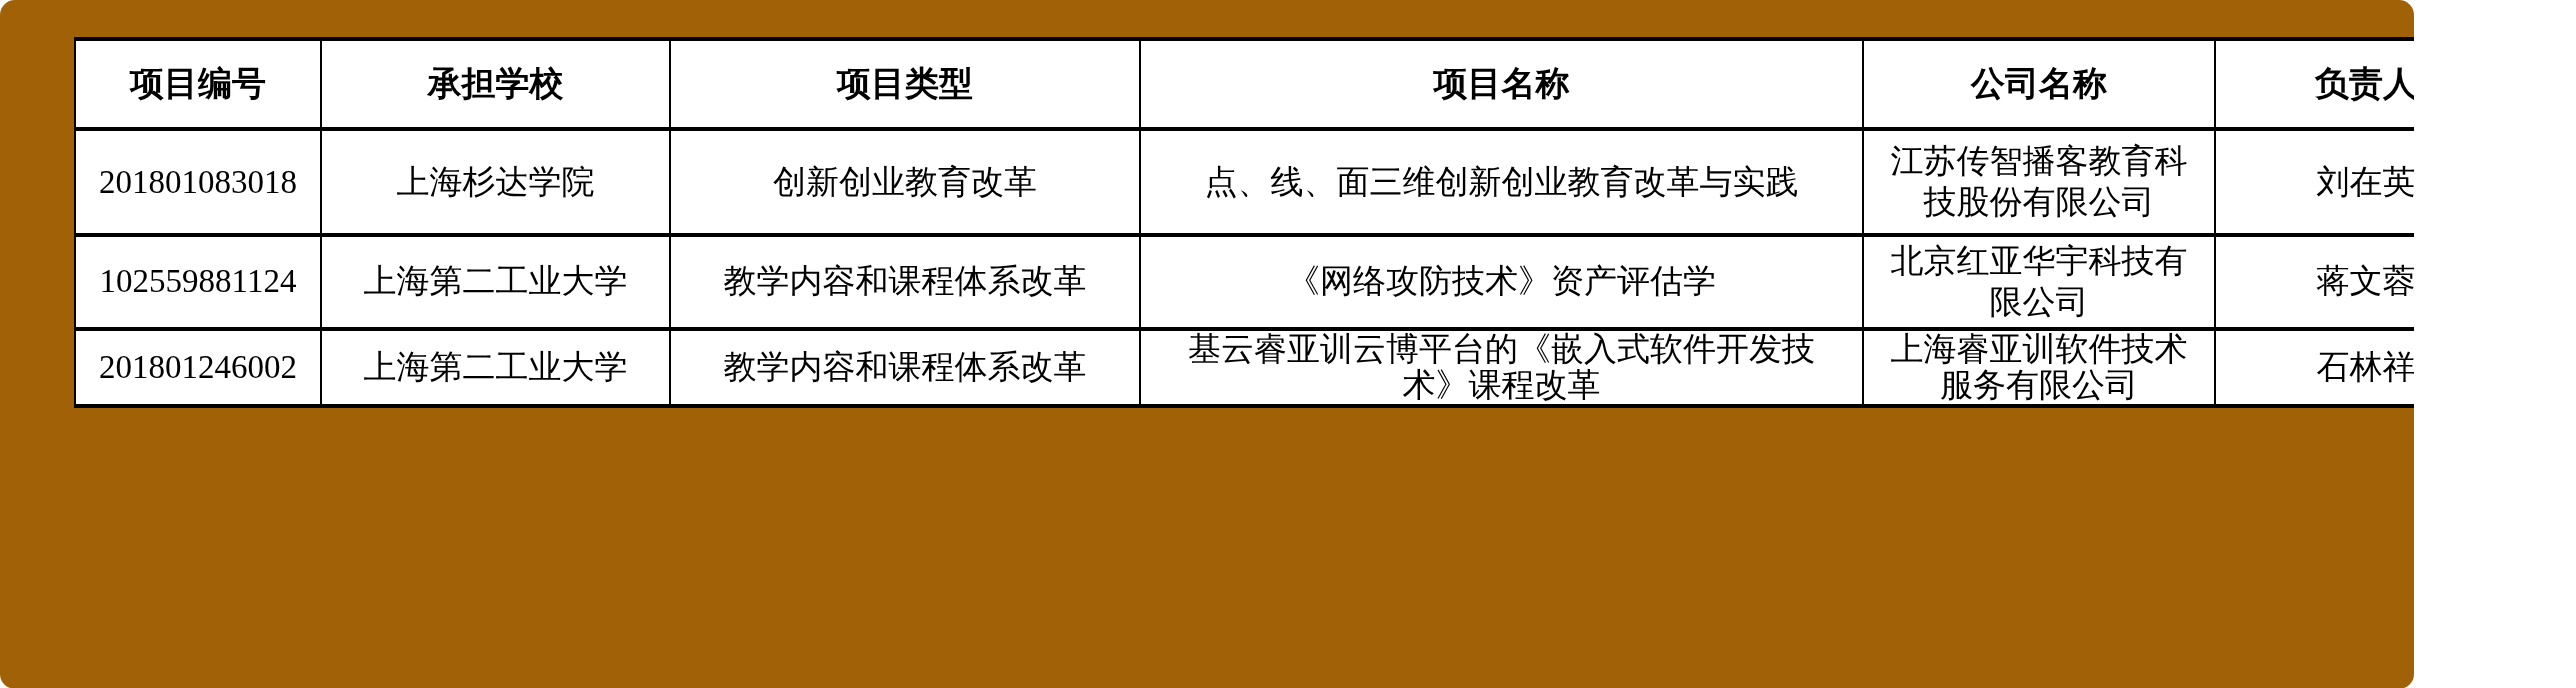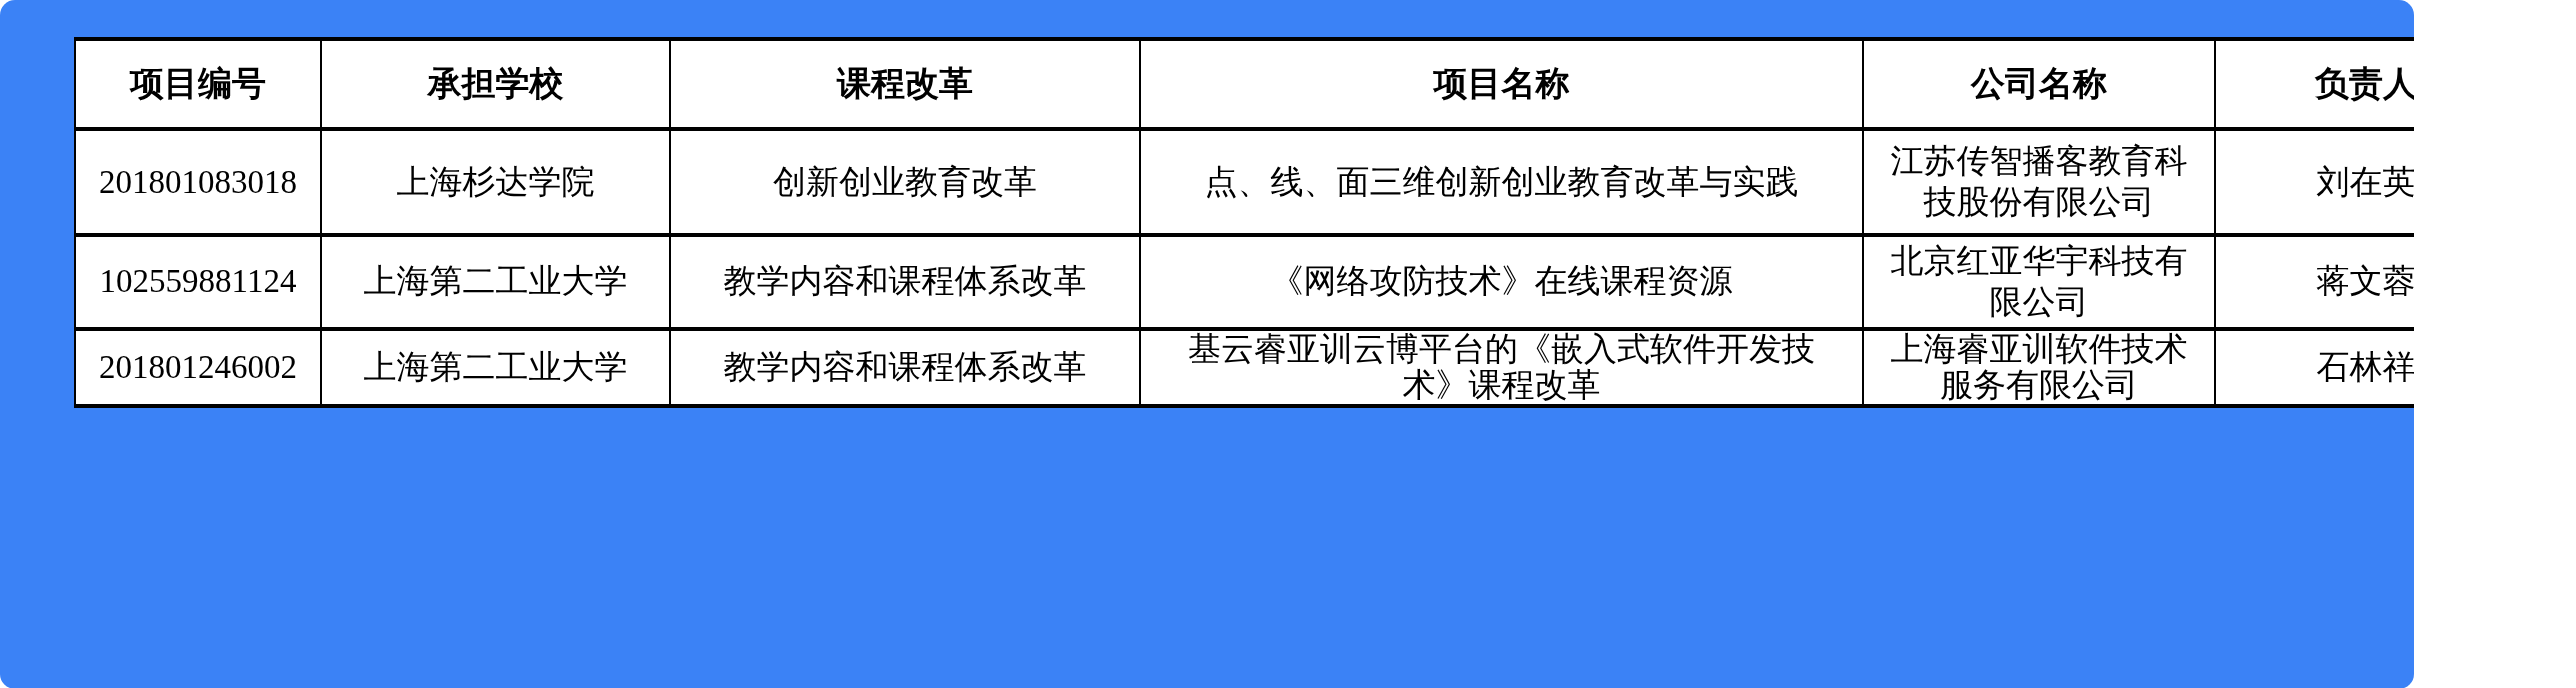--- a/index.html
+++ b/index.html
@@ -5,21 +5,21 @@
   html, body {
     margin: 0;
     padding: 0;
     background: #ffffff;
   }
   .page {
     position: relative;
     width: 2414px;
     height: 689px;
     overflow: hidden;
-    background: #3b82f6;
+    background: #a16207;
     border-radius: 15px;
   }
   table.projects {
     position: absolute;
     left: 74px;
     top: 37px;
     width: 2442px;
     border-collapse: collapse;
     table-layout: fixed;
     font-family: "Liberation Serif", "DejaVu Serif", serif;
@@ -65,40 +65,40 @@
       <col style="width:349px">
       <col style="width:470px">
       <col style="width:723px">
       <col style="width:352px">
       <col style="width:302px">
     </colgroup>
     <thead>
       <tr class="hrow">
         <th>项目编号</th>
         <th>承担学校</th>
-        <th>课程改革</th>
+        <th>项目类型</th>
         <th class="c-name">项目名称</th>
         <th>公司名称</th>
         <th>负责人</th>
       </tr>
     </thead>
     <tbody>
       <tr class="r0">
         <td>201801083018</td>
         <td>上海杉达学院</td>
         <td>创新创业教育改革</td>
         <td class="c-name">点、线、面三维创新创业教育改革与实践</td>
         <td>江苏传智播客教育科技股份有限公司</td>
         <td>刘在英</td>
       </tr>
       <tr class="r3">
         <td>102559881124</td>
         <td>上海第二工业大学</td>
         <td>教学内容和课程体系改革</td>
-        <td class="c-name">《网络攻防技术》在线课程资源</td>
+        <td class="c-name">《网络攻防技术》资产评估学</td>
         <td>北京红亚华宇科技有限公司</td>
         <td>蒋文蓉</td>
       </tr>
       <tr class="r5">
         <td>201801246002</td>
         <td>上海第二工业大学</td>
         <td>教学内容和课程体系改革</td>
         <td class="c-name">基云睿亚训云博平台的《嵌入式软件开发技术》课程改革</td>
         <td>上海睿亚训软件技术服务有限公司</td>
         <td>石林祥</td>

